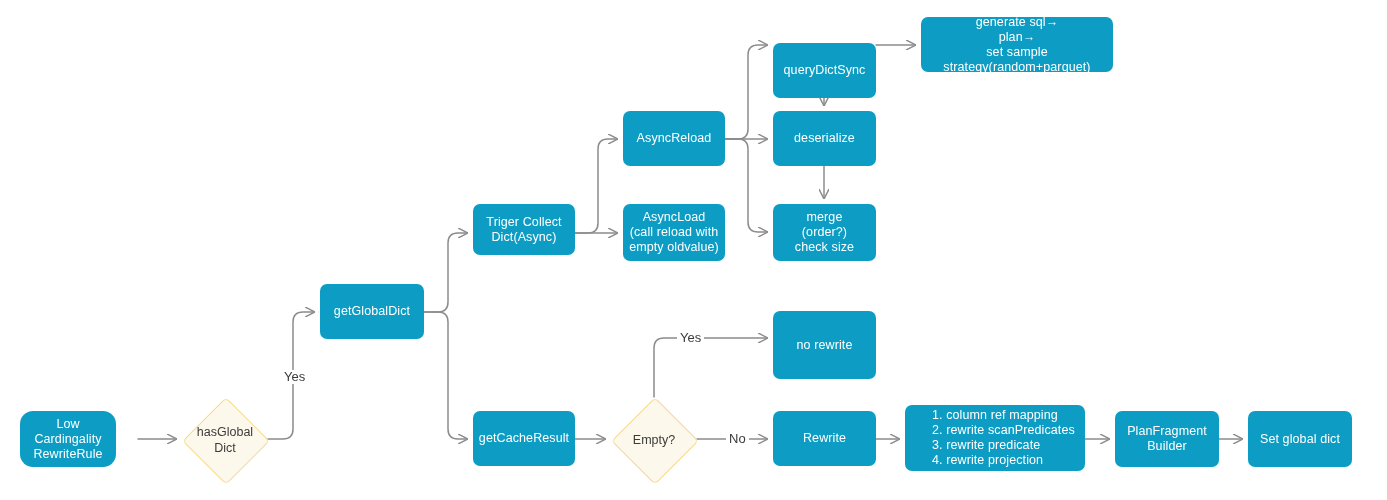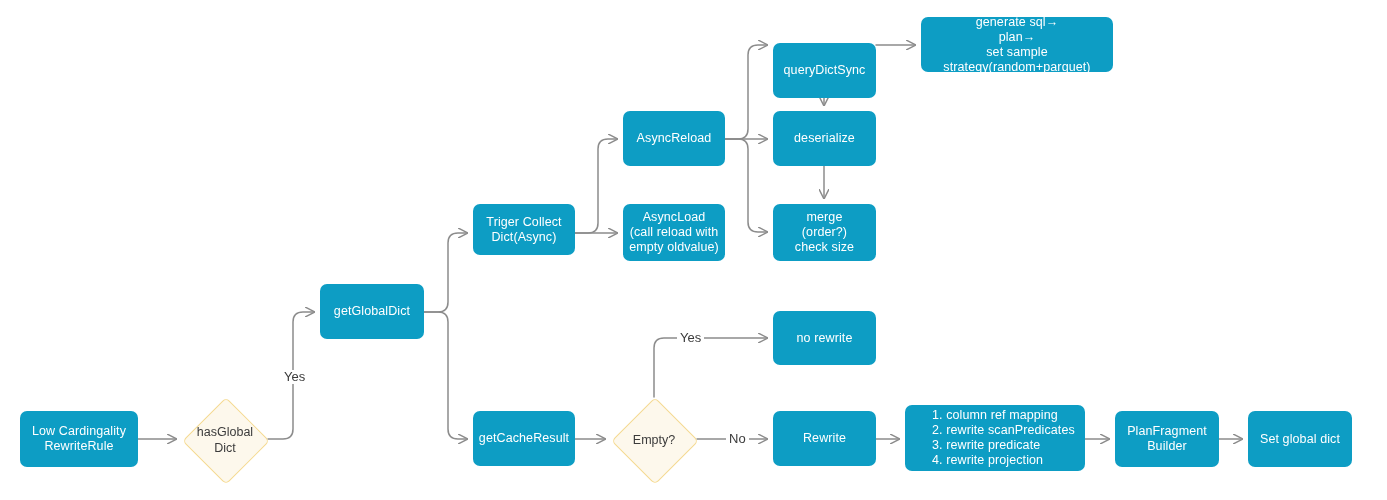--- a/index.html
+++ b/index.html
@@ -132,21 +132,21 @@
       <path d="M 697 439 L 767 439"></path>
 
       <path d="M 876 439 L 899 439"></path>
 
       <path d="M 1085 439 L 1109 439"></path>
 
       <path d="M 1219 439 L 1242 439"></path>
     </g>
   </svg>
 
-  <div class="node node-proc" style="left:20px; top:411px; width:118px; height:56px;">
+  <div class="node node-proc" style="left:20px; top:411px; width:96px; height:56px;border-radius:13px;">
     <span class="node-label">Low Cardingality
 RewriteRule</span>
   </div>
 
   <div class="node node-dec" style="left:182px; top:397px; width:86px; height:86px;text-align:center;">
     <span class="dia-shape"></span>
     <span class="node-label">hasGlobal
 Dict</span>
   </div>
 
@@ -191,21 +191,21 @@
 
   <div class="node node-proc" style="left:473px; top:411px; width:102px; height:55px;">
     <span class="node-label">getCacheResult</span>
   </div>
 
   <div class="node node-dec" style="left:611px; top:397px; width:86px; height:86px;">
     <span class="dia-shape"></span>
     <span class="node-label">Empty?</span>
   </div>
 
-  <div class="node node-proc" style="left:773px; top:311px; width:103px; height:54px;">
+  <div class="node node-proc" style="left:773px; top:311px; width:103px; height:68px;">
     <span class="node-label">no rewrite</span>
   </div>
 
   <div class="node node-proc" style="left:773px; top:411px; width:103px; height:55px;">
     <span class="node-label">Rewrite</span>
   </div>
 
   <div class="node node-proc node-list" style="left:905px; top:405px; width:180px; height:66px;">
     <span class="node-label">1.  column ref mapping
 2.  rewrite scanPredicates

